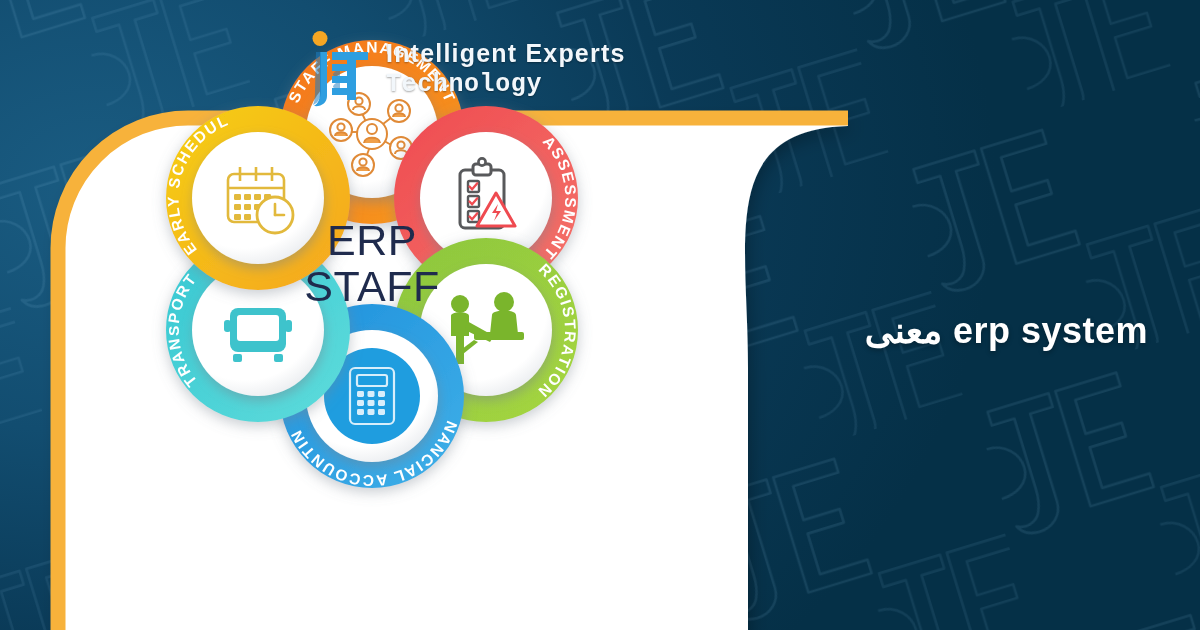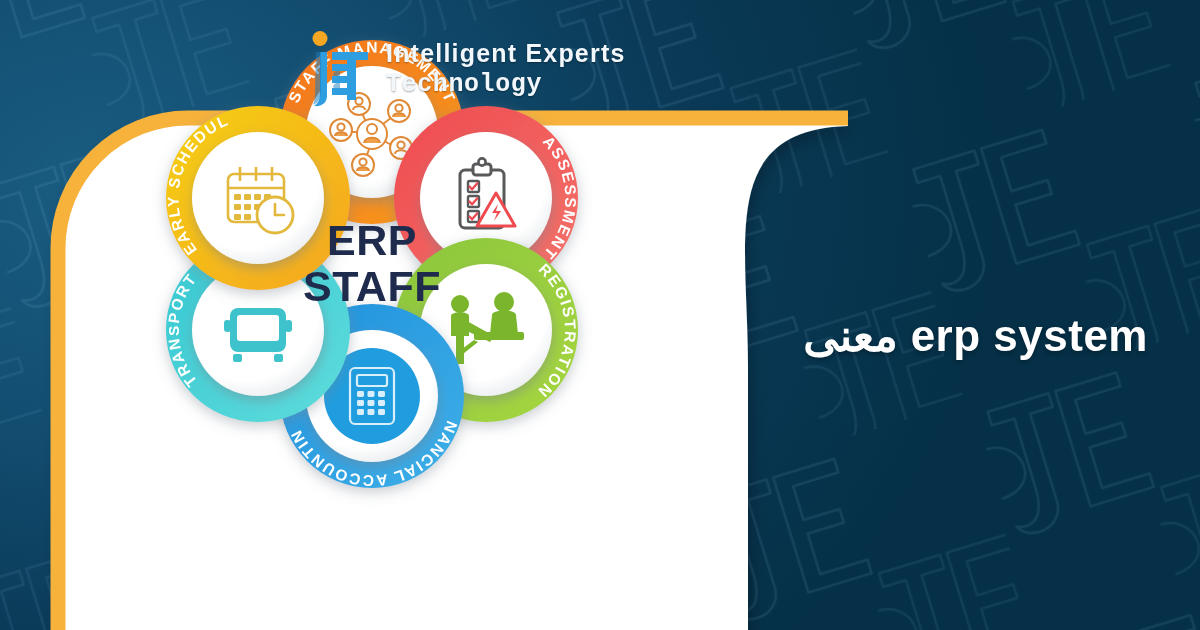--- a/index.html
+++ b/index.html
@@ -73,36 +73,36 @@
     width:520px; height:512px;
   }
   .wheel svg { display:block; width:520px; height:512px; overflow:visible; }
 
   .center-title {
     position:absolute;
     left:50%; top:50%;
     transform:translate(-50%,-50%);
     text-align:center;
     color:#1f2b4d;
-    font-weight:bold;
+    font-weight:normal;
     font-size:43px;
     line-height:1.06;
     letter-spacing:.5px;
     white-space:nowrap;
     pointer-events:none;
     z-index:3;
   }
   .center-title span { display:block; }
 
   
   .headline {
     position:absolute;
     right:52px; top:310px;
     color:#ffffff;
-    font-size:44px;
+    font-size:36px;
     font-weight:bold;
     letter-spacing:.5px;
     direction:rtl;
     text-align:right;
     white-space:nowrap;
     z-index:6;
     text-shadow:0 2px 5px rgba(0,0,0,.3);
   }
 </style>
 </head>

